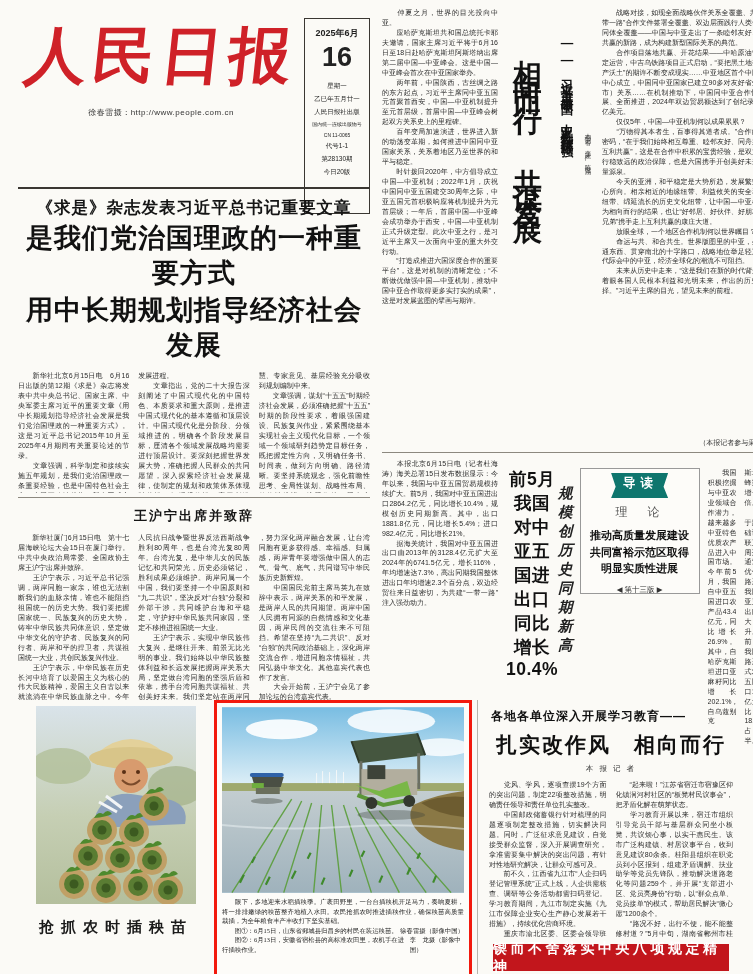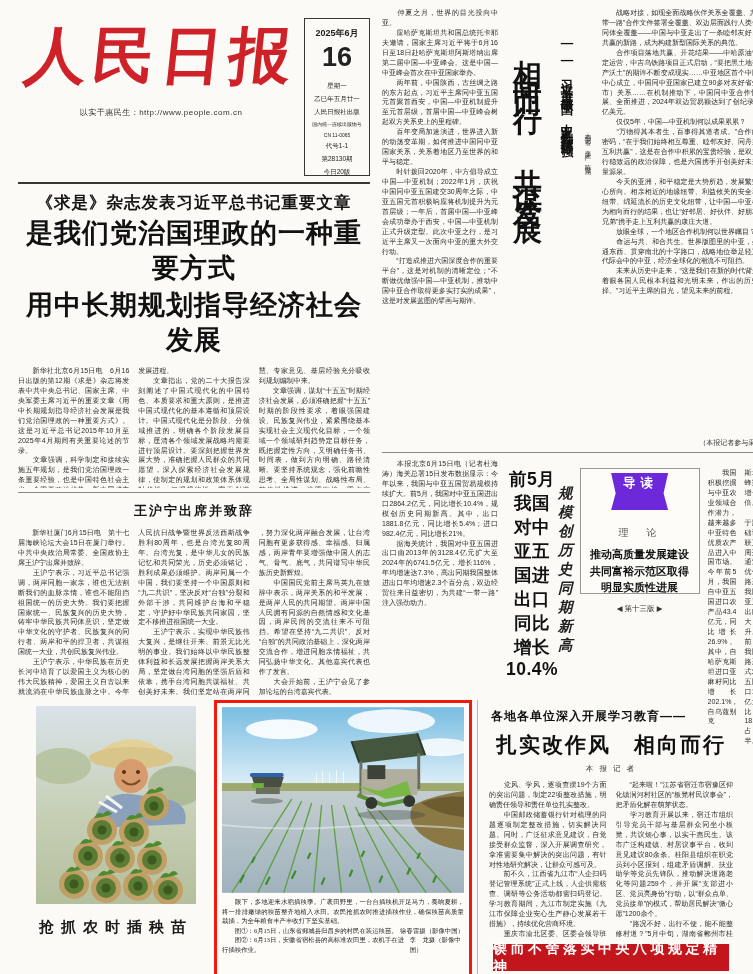--- a/index.html
+++ b/index.html
@@ -16,21 +16,21 @@
   .upper { display:flex; height:688px; }
   .upper-left { width:356px; display:flex; flex-direction:column; }
   .upper-right { flex:1; display:flex; flex-direction:column; padding-left:2px; }
 
   
   .masthead { display:flex; height:176px; }
   .mast-left { width:286px; text-align:center; padding-top:16px; }
   .logo { font-family:"Liberation Serif","DejaVu Serif",serif; font-weight:900; font-size:62px; color:#cf2128; letter-spacing:6px; transform:skewX(-6deg); display:inline-block; line-height:1.05; }
   .logo-sub { color:#cf2128; font-weight:bold; font-size:15px; letter-spacing:7px; margin-top:6px; }
   .website { font-size:8px; color:#333; margin-top:18px; letter-spacing:.5px; }
-  .datebox { width:66px; border:1.2px solid #3a3732; margin-top:10px; height:158px; padding-top:8px; text-align:center; color:#222; }
+  .datebox { width:66px; border:1.2px solid #3a3732; margin-top:10px; height:196px; padding-top:8px; text-align:center; color:#222; }
   .datebox .ym { font-size:9px; font-weight:bold; }
   .datebox .day { font-size:27px; font-weight:bold; margin:2px 0 9px; font-family:"Liberation Sans",sans-serif; }
   .datebox .sm { font-size:6.5px; margin-top:4px; }
   .datebox .xs { font-size:5.5px; margin-top:4px; transform:scale(.9); }
 
   
   .qs-kicker { text-align:center; font-size:16.5px; margin-top:3px; letter-spacing:1px; }
   .qs-title { text-align:center; font-size:27px; font-weight:900; line-height:1.3; letter-spacing:1px; margin-top:2px; font-family:"Liberation Sans","DejaVu Sans",sans-serif; color:#111; }
   .cols3 { display:flex; gap:9px; margin-top:8px; }
   .cols3 .bt { flex:1; }
@@ -52,22 +52,22 @@
   .xa-credit { text-align:right; font-size:7px; color:#333; padding:2px 4px 0 0; }
 
   
   .trade { display:flex; margin-top:2px; flex:1; }
   .trade-col1 { width:116px; margin-right:8px; }
   .trade-right { flex:1; display:flex; flex-direction:row; }
   .trade-hl { font-size:17.5px; font-weight:900; text-align:center; letter-spacing:.5px; margin-top:8px; color:#111; }
   .trade-sub { font-family:"Liberation Serif","DejaVu Serif",serif; font-style:italic; font-size:14.5px; text-align:center; letter-spacing:7px; margin-top:25px; font-weight:bold; color:#222; }
   .trade-row { display:flex; gap:8px; margin-top:9px; flex:1; }
   .daodu { width:120px; border:1.4px solid #999; background:#fdfcf9; padding:4px 6px 6px; text-align:center; height:126px; }
-  .daodu-tab { display:inline-block; background:#6d28d9; color:#fff; font-weight:bold; font-size:12.5px; letter-spacing:5px; padding:2px 10px 18px 12px; margin-top:-14px; clip-path:polygon(0 0,100% 0,92% 55%,100% 100%,0 100%,8% 55%); }
-  .daodu-sec { font-size:10px; letter-spacing:4px; color:#555; margin-top:16px; }
+  .daodu-tab { display:inline-block; background:#0f766e; color:#fff; font-weight:bold; font-size:12.5px; letter-spacing:5px; padding:2px 10px 6px 12px; margin-top:-14px; clip-path:polygon(0 0,100% 0,92% 55%,100% 100%,0 100%,8% 55%); }
+  .daodu-sec { font-size:12px; letter-spacing:4px; color:#555; margin-top:6px; }
   .daodu-title { font-family:"Liberation Serif","DejaVu Serif",serif; font-weight:bold; font-size:11px; line-height:1.5; margin-top:6px; color:#111; }
   .daodu-page { font-size:7.5px; margin-top:8px; color:#333; }
 
   
   .lower { display:flex; height:278px; margin-top:4px; }
   .lp { width:196px; text-align:center; }
   .lp-photo { width:160px; height:198px; margin:6px auto 0; display:block; background:#ccd6de; }
   .lp-cap { font-size:15px; font-weight:bold; letter-spacing:7px; margin-top:14px; color:#1a1a1a; }
   .redbox { width:258px; border:3px solid #f2190d; background:#fdfcf9; padding:4px 5px 3px; }
   .cp-photo { width:100%; height:186px; display:block; background:#bcd6e4; }
@@ -86,21 +86,21 @@
 
 <div class="page">
 
   <div class="upper">
 
     <div class="upper-left">
 
       <div class="masthead">
         <div class="mast-left">
           <div class="logo">人民日报</div>
-          <div class="website">以实干惠民生：http://www.people.com.cn</div>
+          <div class="website">徐春雷摄：http://www.people.com.cn</div>
         </div>
         <div class="datebox">
           <div class="ym">2025年6月</div>
           <div class="day">16</div>
           <div class="sm">星期一</div>
           <div class="sm">乙巳年五月廿一</div>
           <div class="sm">人民日报社出版</div>
           <div class="xs">国内统一连续出版物号</div>
           <div class="xs">CN 11-0065</div>
           <div class="sm">代号1-1</div>

